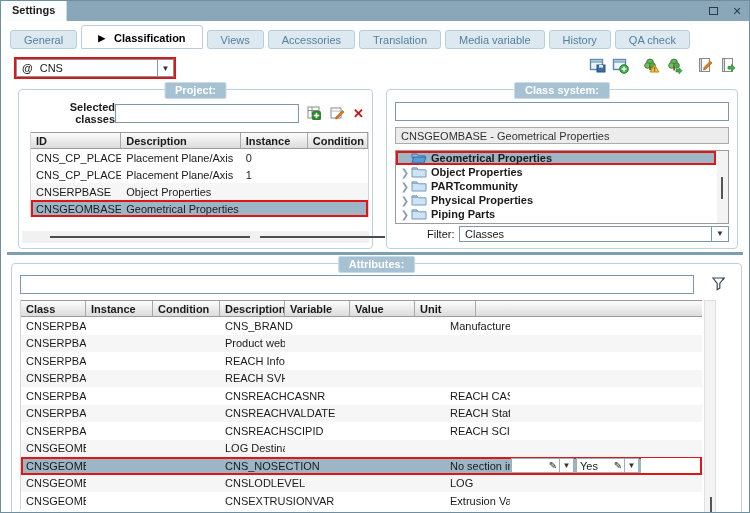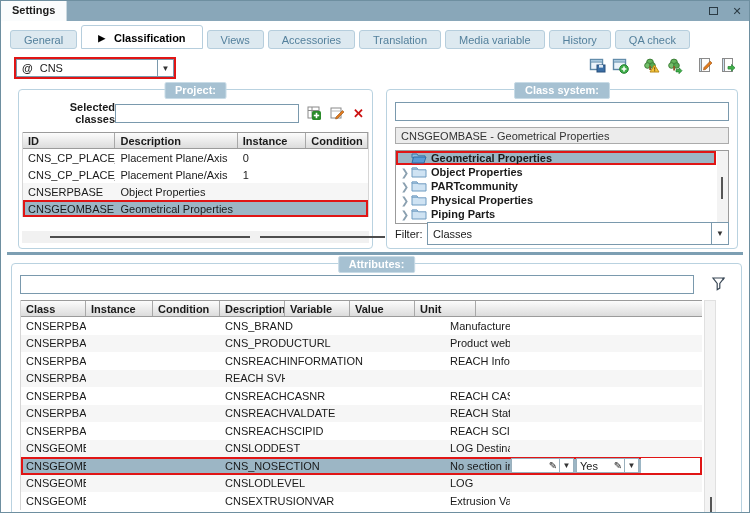--- a/index.html
+++ b/index.html
@@ -43,21 +43,21 @@
   .badge { position:absolute; top:-8px; left:50%; transform:translateX(-50%); background:#a6c1d2; color:#fff; font-weight:bold; padding:1px 10px 2px; border:1px solid #c8dbe6; border-radius:2px; white-space:nowrap; }
 
   
   .selrow { position:absolute; left:8px; right:8px; top:13px; height:20px; display:flex; align-items:center; }
   .selrow-label { width:88px; color:#1a1a1a; font-weight:bold;text-align:right; }
   .selrow-input { flex:1; height:19px; border:1px solid #7a99ad; background:#fff; max-width:200px; }
   .selrow-icons { display:flex; align-items:center; margin-left:8px; gap:8px; }
   .sicon { width:15px; height:15px; } .sicon svg { width:100%; height:100%; }
   .del-x { color:#cc1111; font-weight:bold; font-size:13px; line-height:13px; }
 
-  .ptable { position:absolute; left:3px; right:3px; top:42px; border-left:1px solid #d6d6d6; border-right:1px solid #d6d6d6; }
+  .ptable { position:absolute; left:11px; right:3px; top:42px; border-left:1px solid #d6d6d6; border-right:1px solid #d6d6d6; }
   .thead { display:flex; height:17px; background:linear-gradient(#fcfcfc,#dcdcdc); border-top:1px solid #9b9b9b; border-bottom:1px solid #9b9b9b; }
   .th { font-weight:bold; padding:2px 0 0 5px; border-right:1px solid #a8a8a8; overflow:hidden; white-space:nowrap; }
   .trow { display:flex; height:17px; align-items:center; }
   .trow.alt { background:#f6f6f6; }
   .td { padding-left:5px; overflow:hidden; white-space:nowrap; }
   .trow.sel { background:#9cb6c5; box-shadow:inset 0 0 0 2px #e01515; }
 
   .hscroll { position:absolute; left:3px; right:3px; bottom:5px; height:12px; background:#f1f1f1; }
   .hthumb { position:absolute; top:5px; height:2px; background:#4d4d4d; }
 
@@ -66,22 +66,22 @@
   .cs-path { position:absolute; left:8px; right:8px; top:37px; height:17px; border:1px solid #ababab; background:#ececec; color:#333; padding:2px 5px; overflow:hidden; white-space:nowrap; }
   .tree { position:absolute; left:8px; right:8px; top:60px; height:74px; border:1px solid #9b9b9b; background:#fff; overflow:hidden; }
   .tree-item { height:14px; display:flex; align-items:center; padding-left:3px; }
   .tree-chevron { width:12px; color:#8aa0b0; font-size:10px; text-align:center; }
   .tree-icon { width:16px; height:12px; margin-right:4px; } .tree-icon svg { width:16px; height:12px; }
   .tree-label { font-weight:bold; color:#1a1a1a; white-space:nowrap; }
   .tree-item.sel { background:#9cb6c5; box-shadow:inset 0 0 0 2px #e01515; margin-right:12px; }
   .tree-vscroll { position:absolute; right:0; top:0; bottom:0; width:11px; background:#f3f3f3; }
   .vthumb { position:absolute; left:4px; width:2px; background:#555; }
   .filter-row { position:absolute; left:8px; right:8px; bottom:5px; height:19px; display:flex; align-items:center; }
-  .filter-label { width:32px; }
-  .filter-dd { flex:1; height:23px; border:1px solid #7a99ad; display:flex; align-items:center; background:#fff; }
+  .filter-label { width:32px;margin-left:32px; }
+  .filter-dd { flex:1; height:16px; border:1px solid #7a99ad; display:flex; align-items:center; background:#fff; }
   .filter-dd-text { flex:1; padding-left:5px; }
   .filter-dd-arrow { width:17px; align-self:stretch; border-left:1px solid #7a99ad; display:flex; align-items:center; justify-content:center; font-size:8px; color:#333; }
 
   
   .splitter { position:absolute; left:6px; right:6px; top:203px; height:3px; background:#7d9fb3; }
 
   
   .attr-search { position:absolute; left:8px; top:11px; width:674px; height:19px; border:1px solid #7a99ad; background:#fff; }
   .funnel { position:absolute; right:14px; top:12px; width:16px; height:16px; }
   .funnel svg { width:100%; height:100%; }
@@ -324,31 +324,29 @@
             <div class="td" style="width: 225px;">CNS_BRAND</div>
             <div class="td" style="width: 65px;">Manufacturer / ...</div>
             <div class="td" style="width: 65px;"></div>
             <div class="td" style="width: 65px;"></div>
             <div class="td" style="width: 61px;"></div>
           </div>
           <div class="trow alt">
             <div class="td" style="width: 65px;">CNSERPBASE</div>
             <div class="td" style="width: 67px;"></div>
             <div class="td" style="width: 67px;"></div>
-            <div class="td" style="width: 225px;">CNS_PRODUCTURL</div>
             <div class="td" style="width: 65px;">Product website</div>
             <div class="td" style="width: 65px;"></div>
             <div class="td" style="width: 65px;"></div>
             <div class="td" style="width: 61px;"></div>
           </div>
           <div class="trow">
             <div class="td" style="width: 65px;">CNSERPBASE</div>
             <div class="td" style="width: 67px;"></div>
             <div class="td" style="width: 67px;"></div>
-            <div class="td" style="width: 225px;">CNSREACHINFORMATION</div>
             <div class="td" style="width: 65px;">REACH Informa...</div>
             <div class="td" style="width: 65px;"></div>
             <div class="td" style="width: 65px;"></div>
             <div class="td" style="width: 61px;"></div>
           </div>
           <div class="trow alt">
             <div class="td" style="width: 65px;">CNSERPBASE</div>
             <div class="td" style="width: 67px;"></div>
             <div class="td" style="width: 67px;"></div>
             <div class="td" style="width: 65px;">REACH SVHCs ...</div>
@@ -383,21 +381,20 @@
             <div class="td" style="width: 225px;">CNSREACHSCIPID</div>
             <div class="td" style="width: 65px;">REACH SCIP-ID</div>
             <div class="td" style="width: 65px;"></div>
             <div class="td" style="width: 65px;"></div>
             <div class="td" style="width: 61px;"></div>
           </div>
           <div class="trow alt">
             <div class="td" style="width: 65px;">CNSGEOMBASE</div>
             <div class="td" style="width: 67px;"></div>
             <div class="td" style="width: 67px;"></div>
-            <div class="td" style="width: 225px;">CNSLODDEST</div>
             <div class="td" style="width: 65px;">LOG Destination</div>
             <div class="td" style="width: 65px;"></div>
             <div class="td" style="width: 65px;"></div>
             <div class="td" style="width: 61px;"></div>
           </div>
           <div class="trow sel">
             <div class="td" style="width: 65px;">CNSGEOMBASE</div>
             <div class="td" style="width: 67px;"></div>
             <div class="td" style="width: 67px;"></div>
             <div class="td" style="width: 225px;">CNS_NOSECTION</div>

